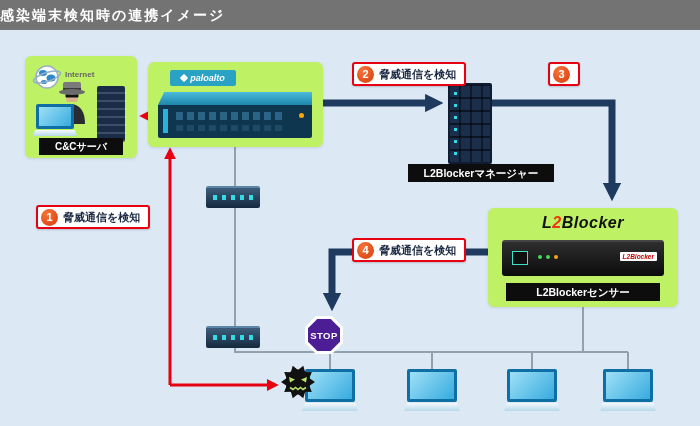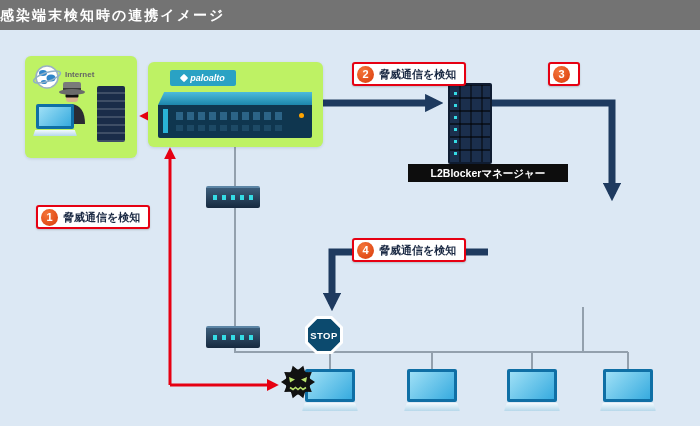--- a/index.html
+++ b/index.html
@@ -77,21 +77,21 @@
   .c3{left:548px;top:62px;}
   .c4{left:352px;top:238px;}
 
   
   .manager{position:absolute;left:448px;top:83px;width:44px;height:81px;background:#1b2f4d;border-radius:2px;z-index:3;
     box-shadow:inset 0 0 0 2px #0f1c31;
     background-image:repeating-linear-gradient(0deg,rgba(0,0,0,.55) 0 2px,transparent 2px 13px),
                      repeating-linear-gradient(90deg,rgba(0,0,0,.45) 0 2px,transparent 2px 11px);}
   .rack-dots{position:absolute;left:6px;top:9px;width:3px;height:3px;background:#35dbe4;
     box-shadow:0 12px #35dbe4,0 24px #35dbe4,0 36px #35dbe4,0 48px #35dbe4,0 60px #35dbe4;}
-  .mgr-label{left:408px;top:164px;width:160px;}
+  .mgr-label{left:408px;top:164px;width:146px;}
 
   
   .l2logo{position:absolute;left:0;right:0;top:6px;text-align:center;font-size:16px;font-weight:bold;
     font-style:italic;color:#111;letter-spacing:.5px;}
   .l2logo .l22{color:#e8380d;}
   .sensor-device{position:absolute;left:14px;top:32px;width:162px;height:34px;
     background:linear-gradient(#2e2e2e,#0b0b0b);border-radius:3px;border-top:2px solid #444;}
   .sd-port{position:absolute;left:10px;top:9px;width:14px;height:12px;background:#101010;border:1px solid #3fe0c8;}
   .sd-led{position:absolute;left:36px;top:13px;width:4px;height:4px;background:#41d95e;border-radius:50%;
     box-shadow:8px 0 #41d95e,16px 0 #f5a623;}
@@ -102,21 +102,21 @@
   
   .switch{position:absolute;width:54px;height:20px;background:linear-gradient(#3c5d7a,#16293f);
     border-top:2px solid #5d86a6;border-radius:2px;z-index:3;}
   .sw-ports{position:absolute;left:7px;top:7px;width:42px;height:5px;
     background:repeating-linear-gradient(90deg,#35dbe4 0 4px,transparent 4px 9px);}
   .sw1{left:206px;top:186px;}.sw2{left:206px;top:326px;}
 
   
   .stop{position:absolute;left:305px;top:316px;width:38px;height:38px;z-index:6;background:#fff;
     clip-path:polygon(29% 0,71% 0,100% 29%,100% 71%,71% 100%,29% 100%,0 71%,0 29%);}
-  .stop-inner{position:absolute;inset:3px;background:#0c4a6e;display:flex;align-items:center;justify-content:center;
+  .stop-inner{position:absolute;inset:3px;background:#4c1d95;display:flex;align-items:center;justify-content:center;
     clip-path:polygon(29% 0,71% 0,100% 29%,100% 71%,71% 100%,29% 100%,0 71%,0 29%);
     color:#fff;font-weight:bold;font-size:9.5px;letter-spacing:.5px;}
 
   
   .virus{position:absolute;left:278px;top:362px;width:40px;height:40px;z-index:7;}
 </style>
 </head>
 <body>
 
 <div class="stage">
@@ -174,20 +174,21 @@
       <rect x="8" y="10" width="18" height="3" fill="#3a3a3a"></rect>
       <ellipse cx="17" cy="14" rx="13" ry="3" fill="#6b6b6b"></ellipse>
     </svg>
     <div class="cnc-rack"></div>
     <div class="laptop lp-sm">
       <div class="lp-screen">
           <div class="lp-screen-inner"></div>
         </div>
       <div class="lp-base"></div>
     </div>
+    <div class="blabel cnc-label">C&amp;Cサーバ</div>
   </div>
 
   <div class="panel palo">
     <div class="palo-flag">
       <span class="palo-mark"></span>
       <span>paloalto</span>
     </div>
     <div class="fw">
       <div class="fw-top"></div>
       <div class="fw-front">
@@ -214,20 +215,31 @@
   <div class="callout c4">
     <span class="cnum">4</span>
     <span class="ctext">脅威通信を検知</span>
   </div>
 
   <div class="manager">
     <div class="rack-dots"></div>
   </div>
   <div class="blabel mgr-label">L2Blockerマネージャー</div>
 
+  <div class="panel sensor">
+    <div class="l2logo">
+      <span>L</span><span class="l22">2</span><span>Blocker</span>
+    </div>
+    <div class="sensor-device">
+      <span class="sd-port"></span>
+      <span class="sd-led"></span>
+      <span class="sd-text">L2Blocker</span>
+    </div>
+    <div class="blabel sensor-label">L2Blockerセンサー</div>
+  </div>
 
   <div class="switch sw1">
     <div class="sw-ports"></div>
   </div>
   <div class="switch sw2">
     <div class="sw-ports"></div>
   </div>
 
   <div class="stop">
     <div class="stop-inner">

